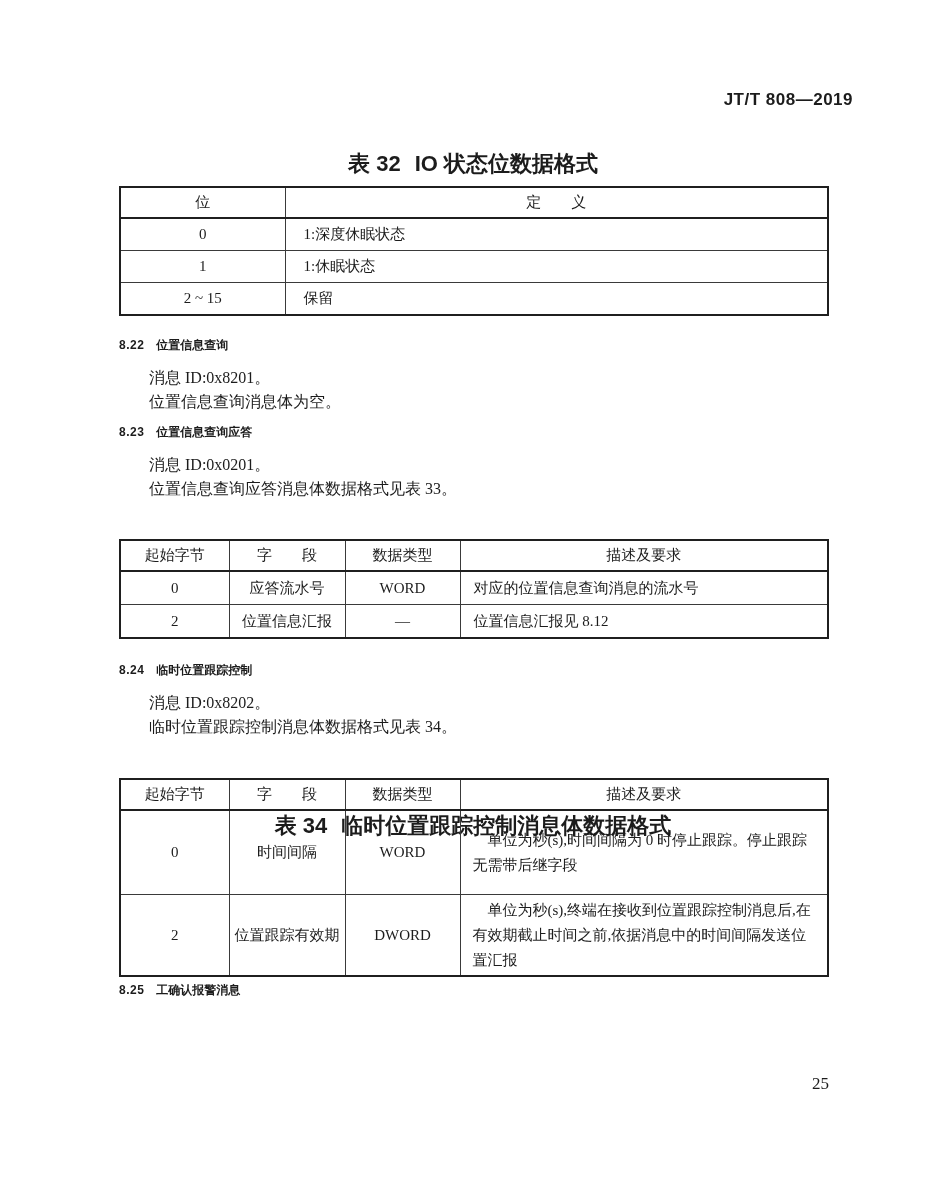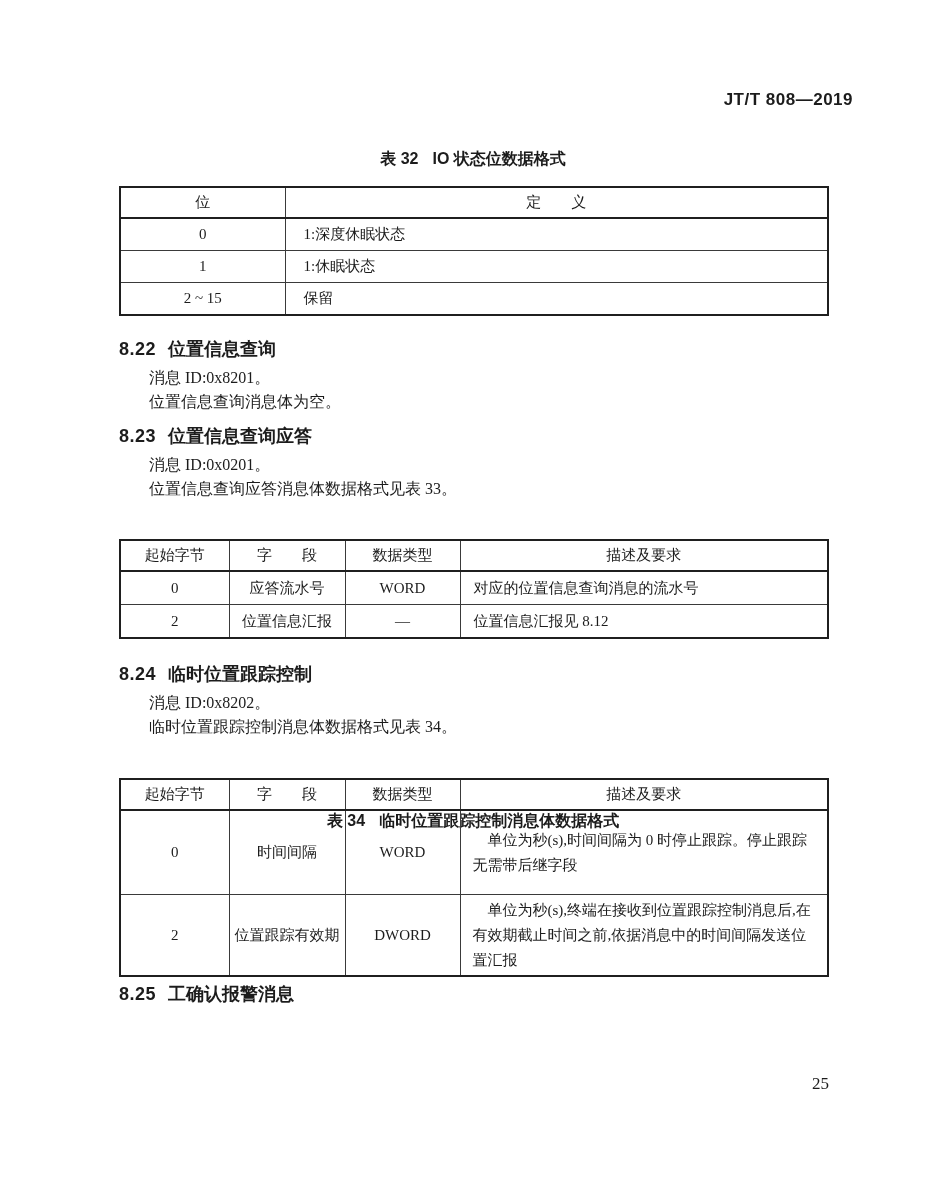--- a/index.html
+++ b/index.html
@@ -16,21 +16,21 @@
   .doc-header {
     position:absolute; top:90px; right:113px;
     font-family:"Liberation Sans","DejaVu Sans",sans-serif;
     font-weight:bold; font-size:17px; letter-spacing:0.5px;
   }
 
   .tbl-caption {
     position:absolute; left:119px; width:708px;
     text-align:center;
     font-family:"Liberation Sans","DejaVu Sans",sans-serif;
-    font-weight:bold; font-size:16px;
+    font-weight:bold; font-size:22px;
   }
   .tbl-caption .cap-label { margin-right:14px; }
 
   table.std {
     position:absolute; left:119px; width:708px;
     border-collapse:collapse; table-layout:fixed;
     font-size:15px; color:#1c1c1c;
   }
   table.std th, table.std td {
     border:1px solid #3a3a3a;
@@ -48,21 +48,21 @@
   }
 
   #table32 td { height:31px; }
   #table33 td { height:32px; }
   #table34 td.row-tall-1 { height:83px; }
   #table34 td.row-tall-2 { height:80px; }
 
   .sec-heading {
     position:absolute; left:119px;
     font-family:"Liberation Sans","DejaVu Sans",sans-serif;
-    font-weight:bold; font-size:18px;
+    font-weight:bold; font-size:12px;
   }
   .sec-heading .sec-num { margin-right:12px; letter-spacing:0.5px; }
 
   .para-block {
     position:absolute; left:149px; width:680px;
     font-size:16px; line-height:24px;
   }
   .para-block p { margin:0; }
 
   .page-number {

